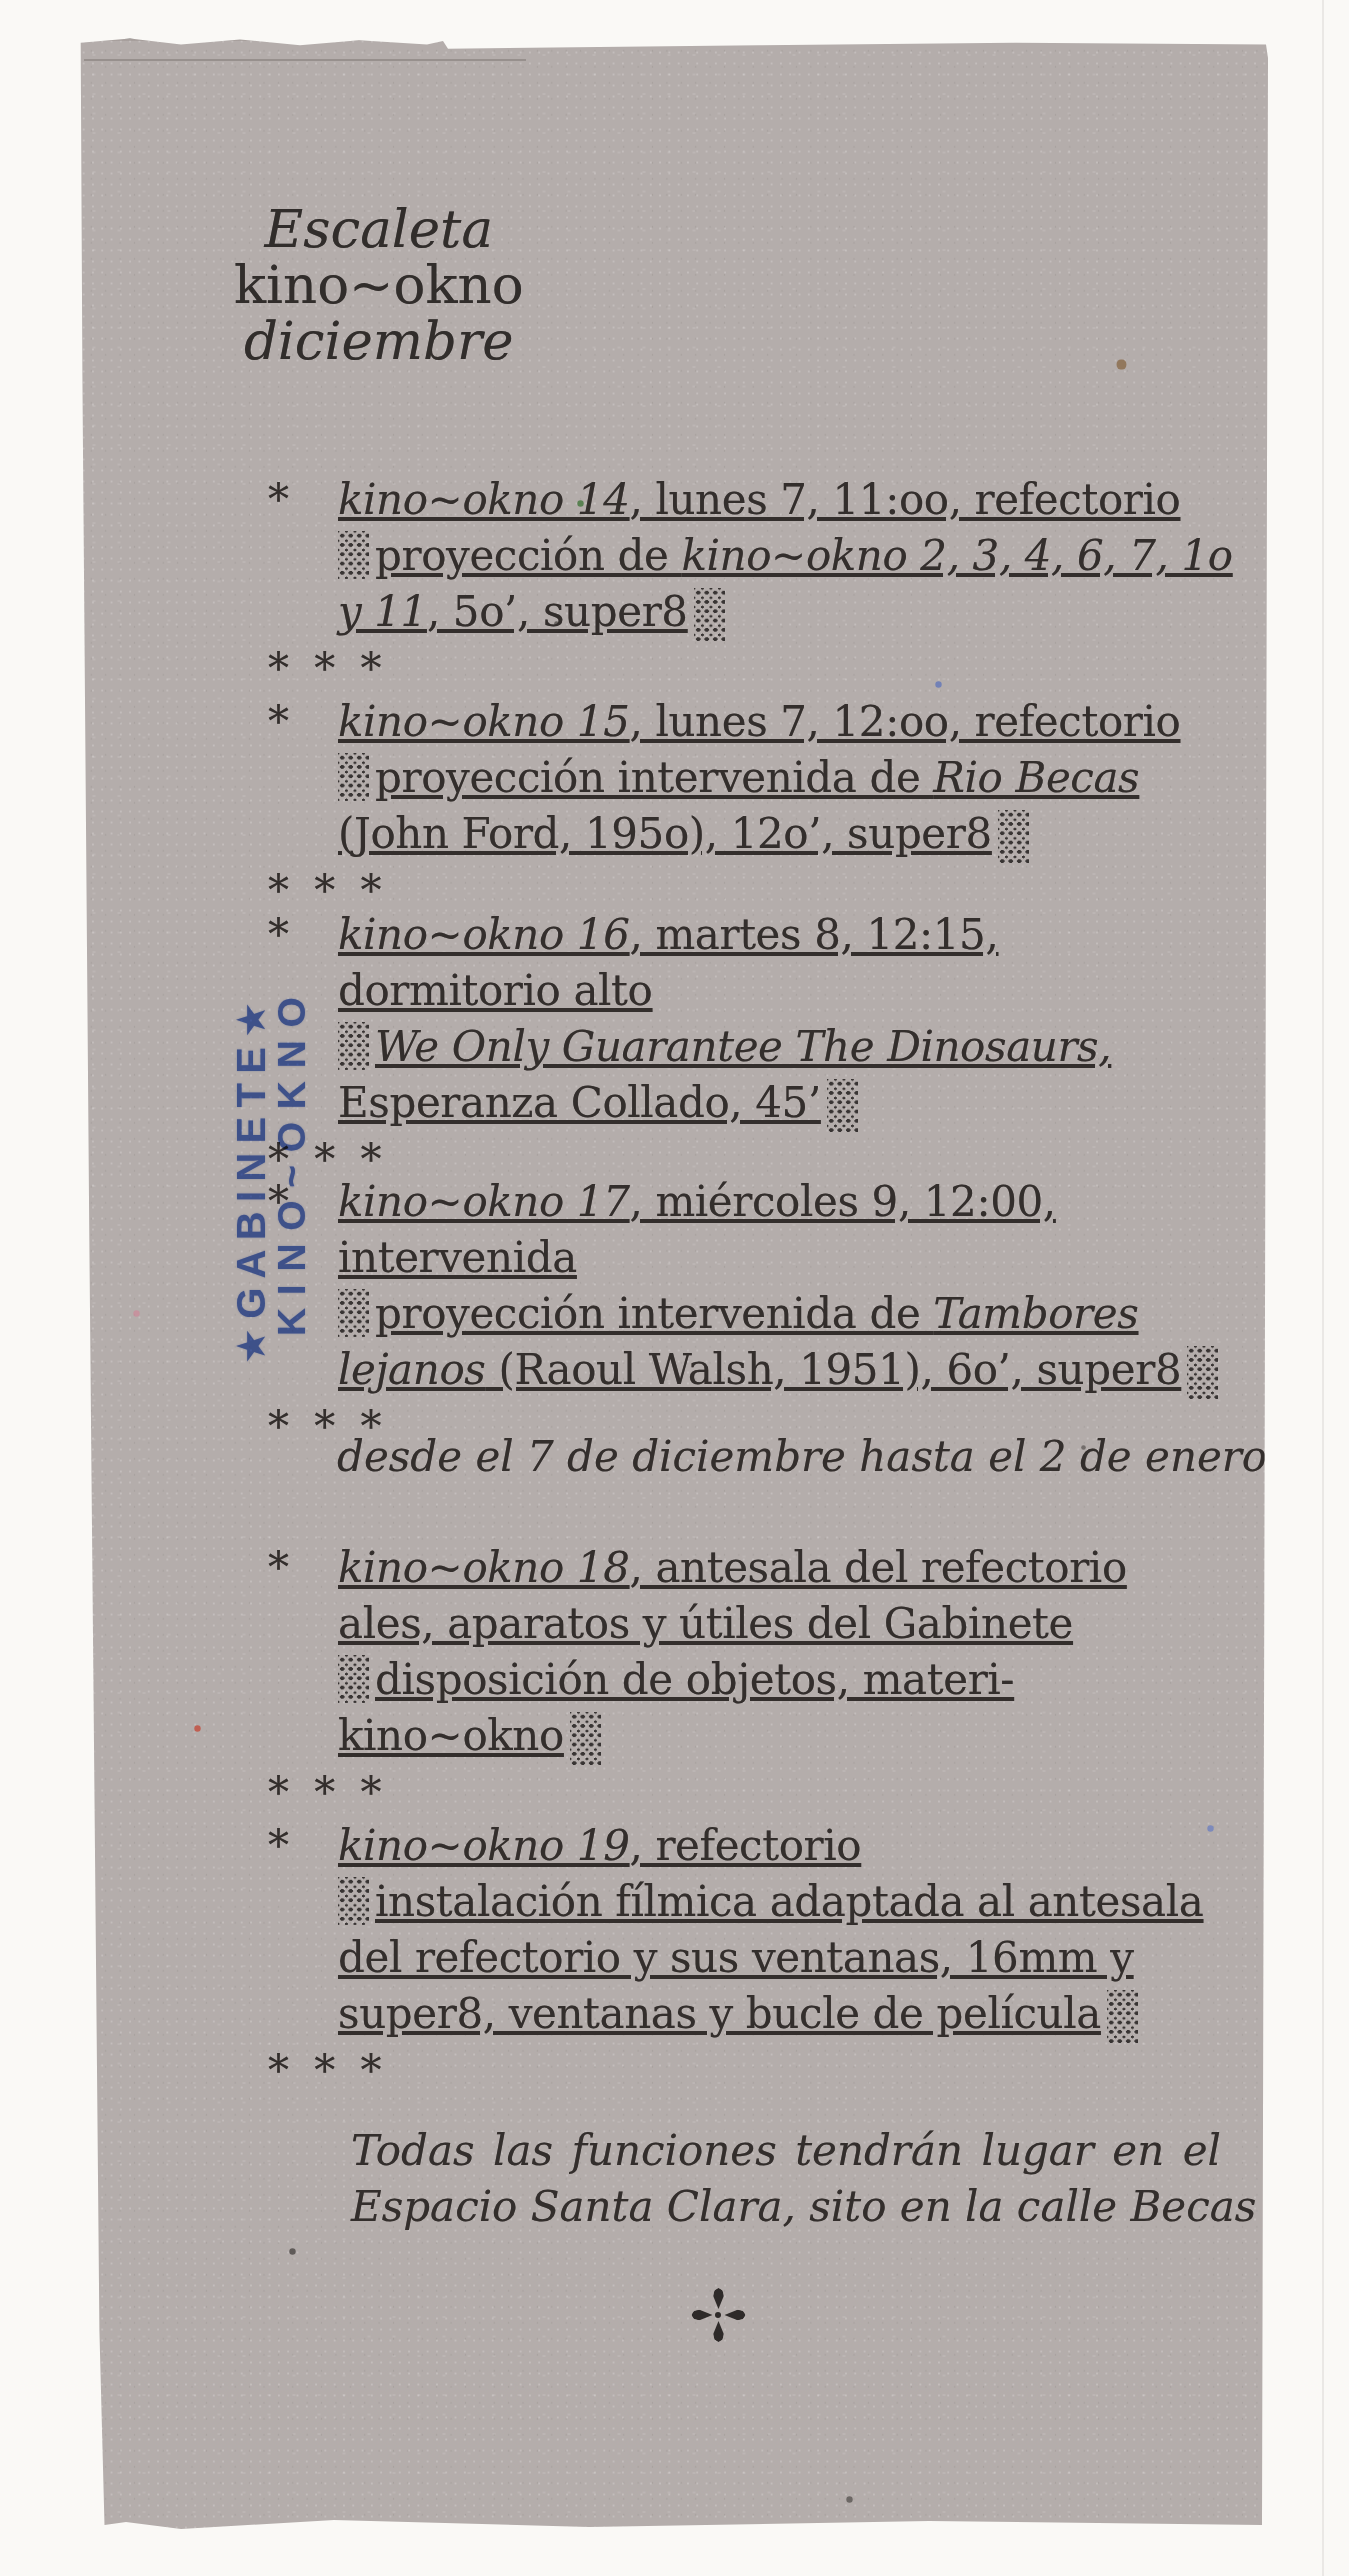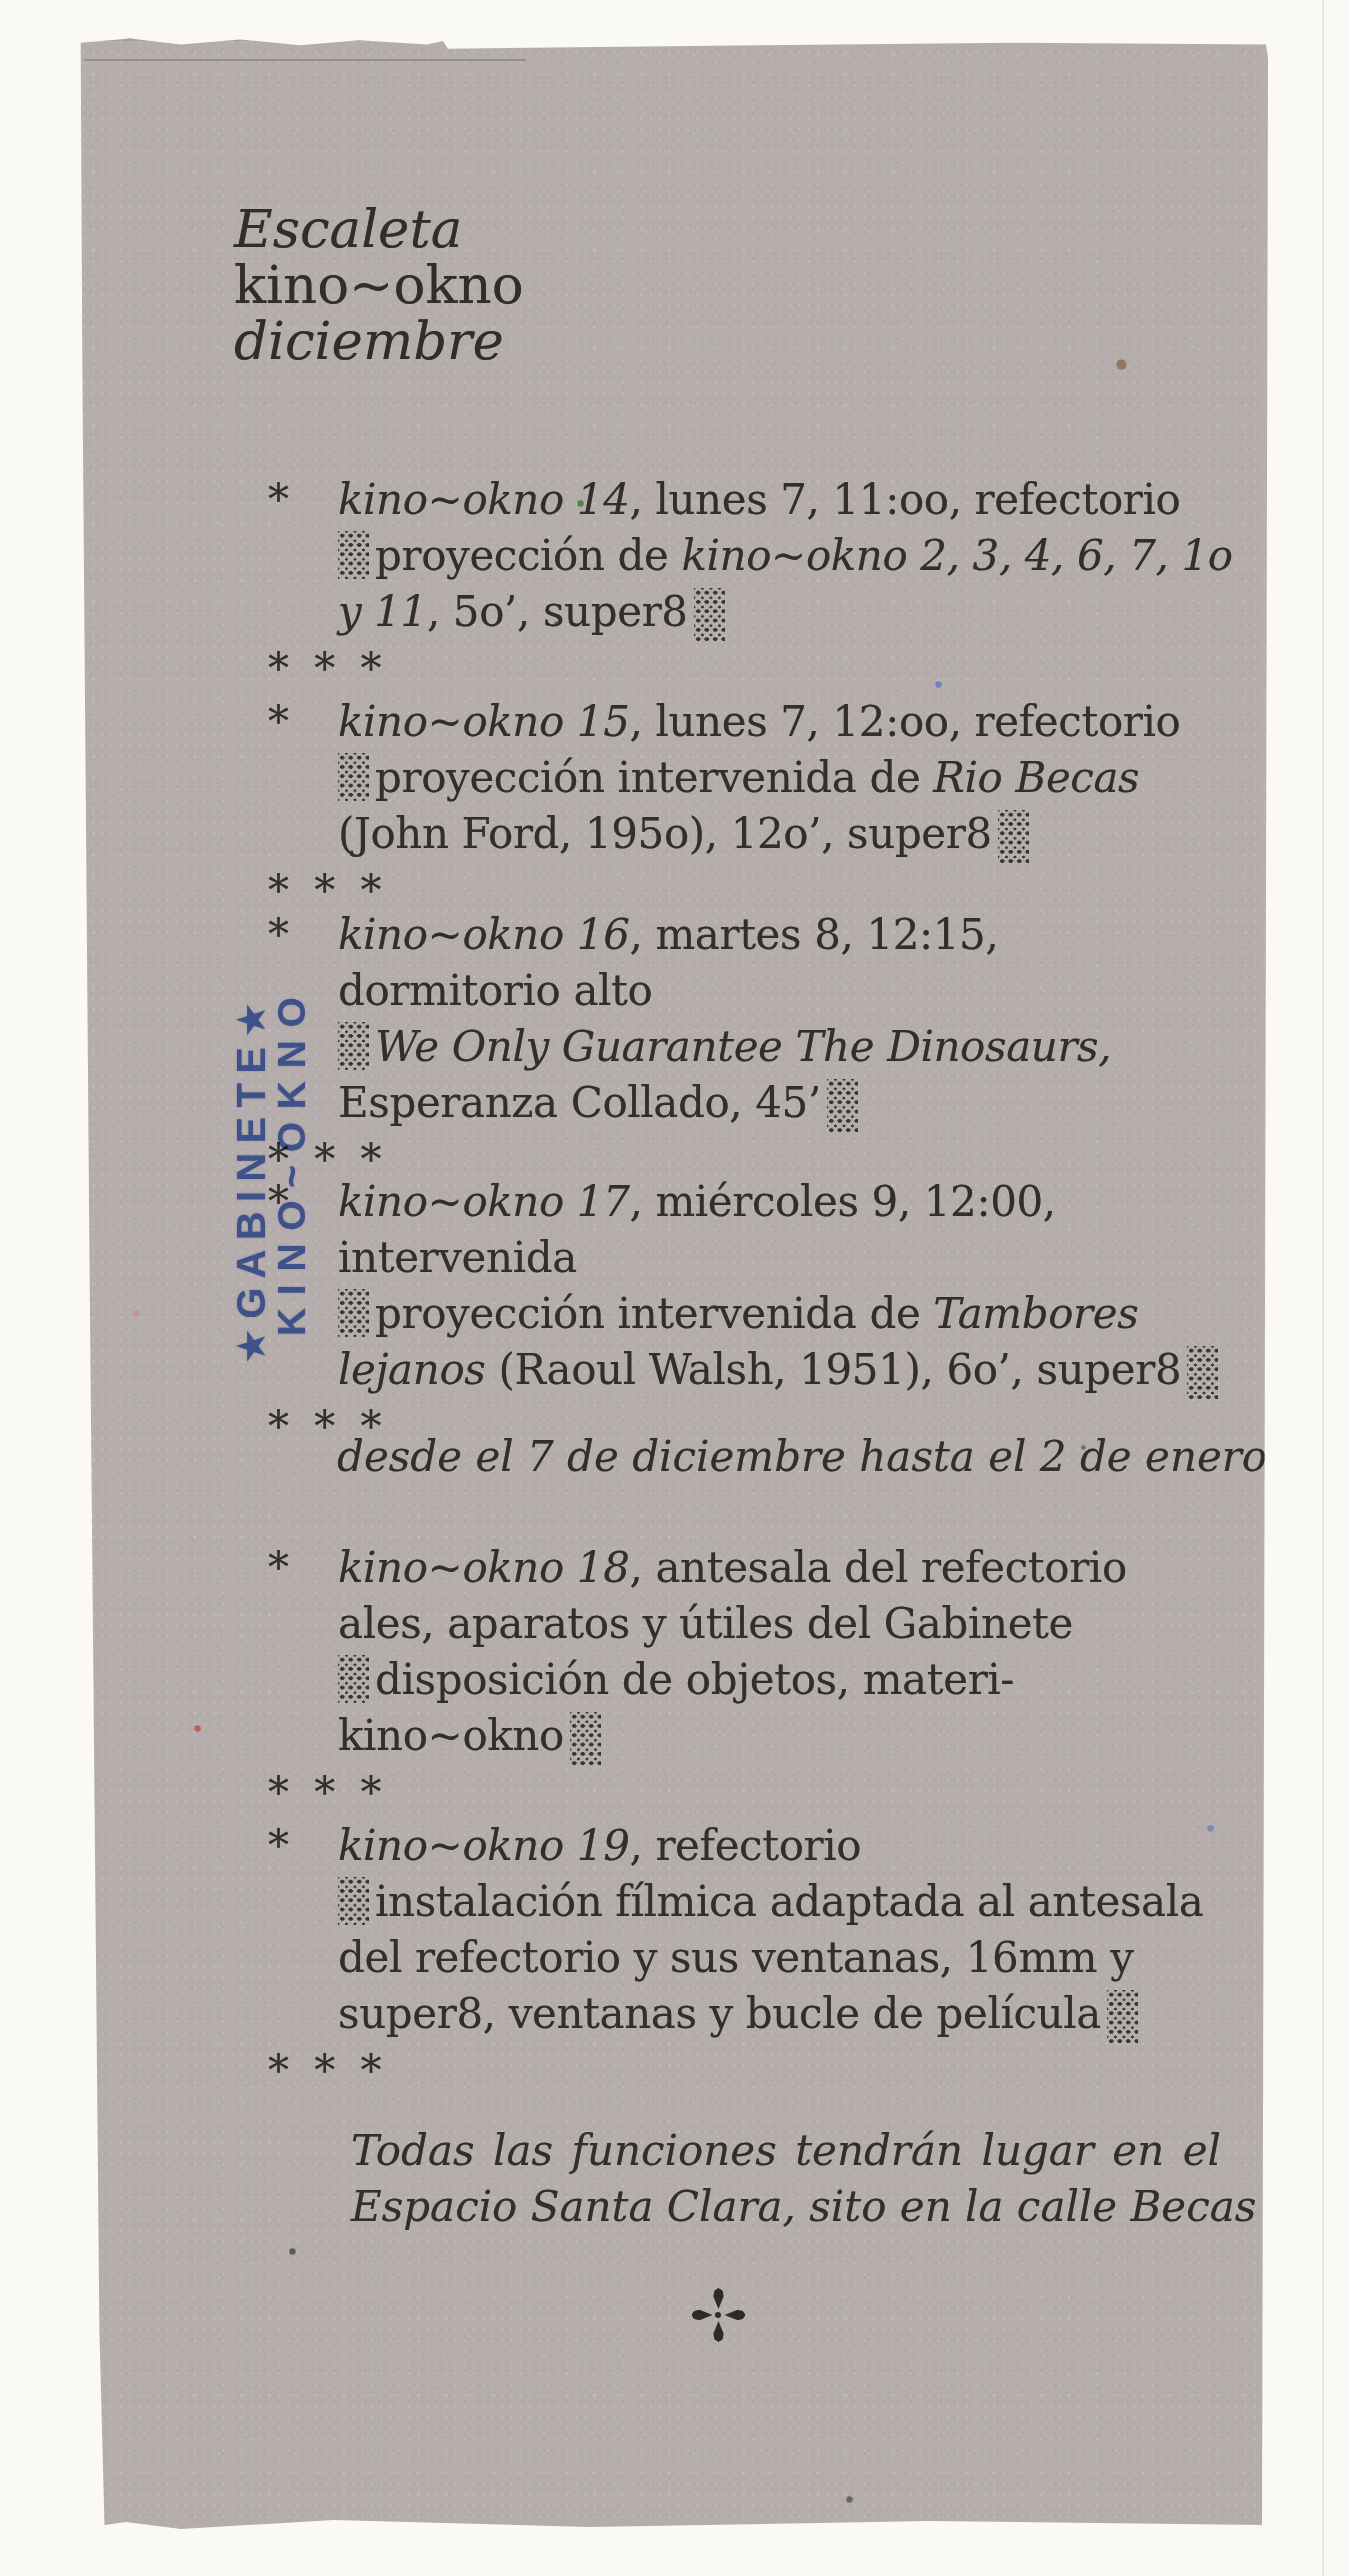--- a/index.html
+++ b/index.html
@@ -41,29 +41,29 @@
       858px 647px 0 1.7px rgba(70,100,190,.6),
       212px 2214px 0 1.7px rgba(60,56,54,.7),
       1130px 1791px 0 1.7px rgba(80,110,200,.55),
       769px 2462px 0 1.7px rgba(60,56,54,.6),
       56px 1276px 0 1.7px rgba(210,130,150,.6),
       476px 586px 0 0.8px rgba(50,46,44,.6),
       1003px 1410px 0 0.8px rgba(50,46,44,.5);}
   
   .title{position:absolute;left:155px;top:165px;font-size:53px;line-height:56px;
     color:#312d2b;text-shadow:0 0 0.5px rgba(49,45,43,.55);}
-  .title .it{}
+  .title .it{text-align:center;}
   .title .rm{font-style:normal;}
   
   .program{position:absolute;left:189px;top:0;width:952px;
     font-size:42px;line-height:56px;letter-spacing:-0.4px;
     text-shadow:0 0 0.5px rgba(51,46,44,.5);}
   .entry{position:absolute;left:0;width:100%;display:grid;grid-template-columns:70px 1fr;}
   .bullet{grid-column:1;}
-  .etext{grid-column:2;}
+  .etext{grid-column:2;text-decoration:underline;}
   .line{white-space:nowrap;}
   .it{font-style:italic;}
   .sep{grid-column:1 / -1;letter-spacing:3.4px;word-spacing:5.1px;}
   .dith{display:inline-block;width:31px;height:48px;margin:0 6px 0 0;vertical-align:-8.5px;
     background-image:
       radial-gradient(circle,#2e2a29 2px, transparent 2.2px),
       radial-gradient(circle,#2e2a29 1.3px, transparent 1.5px);
     background-size:8.5px 9.3px,8.5px 9.3px;background-position:0 0,4.2px 5.1px;opacity:.92;}
   .dith.end{margin:0 0 0 6px;vertical-align:-15.3px;height:53px;}
   .interlude{position:absolute;left:258px;top:1393px;font-size:42px;line-height:56px;

